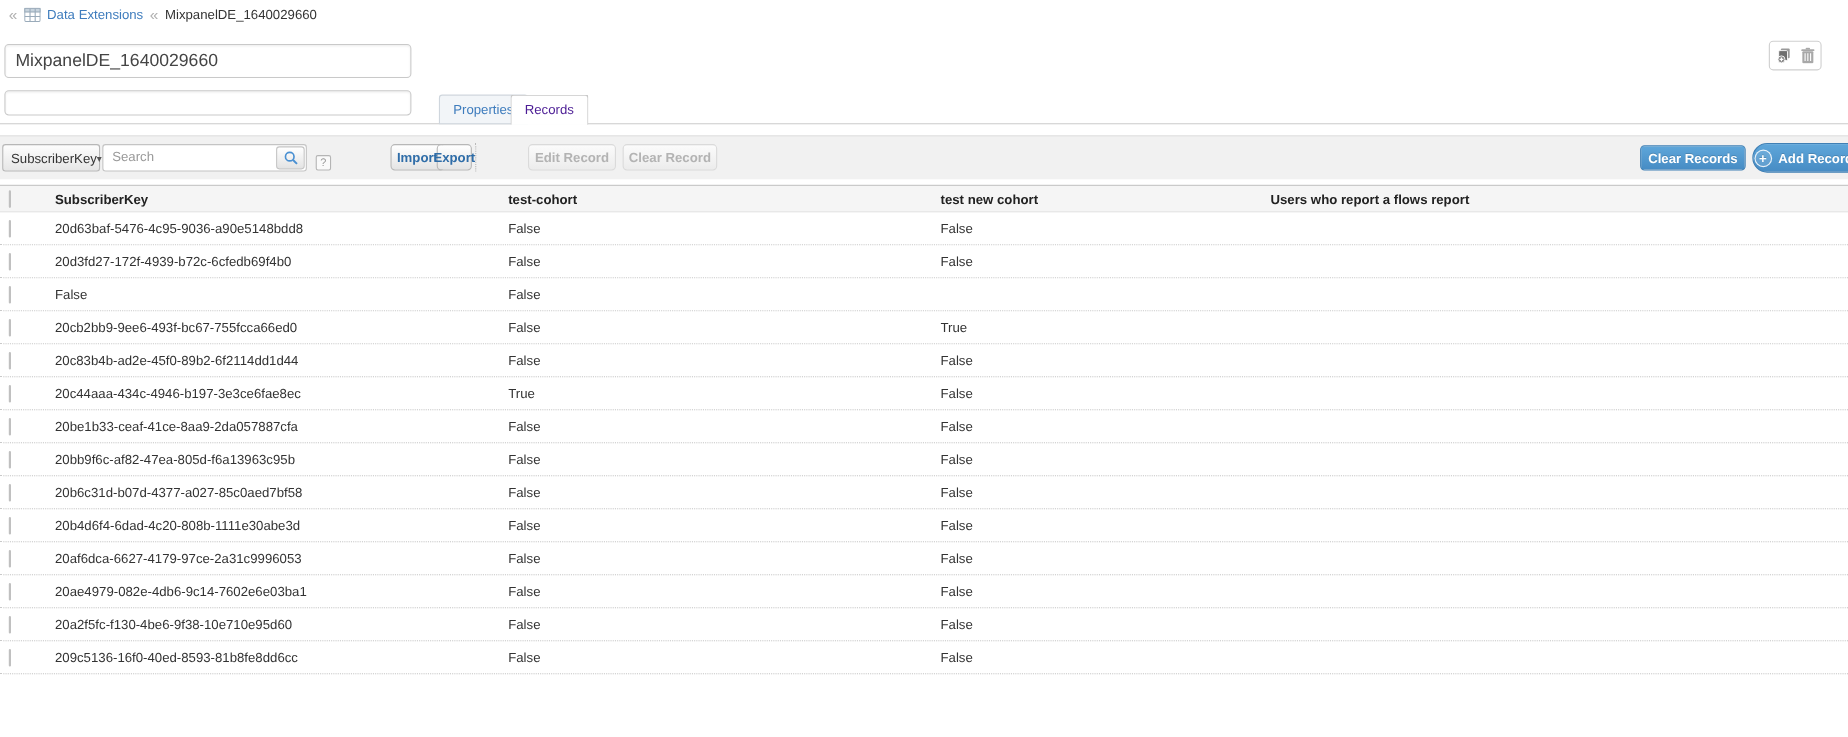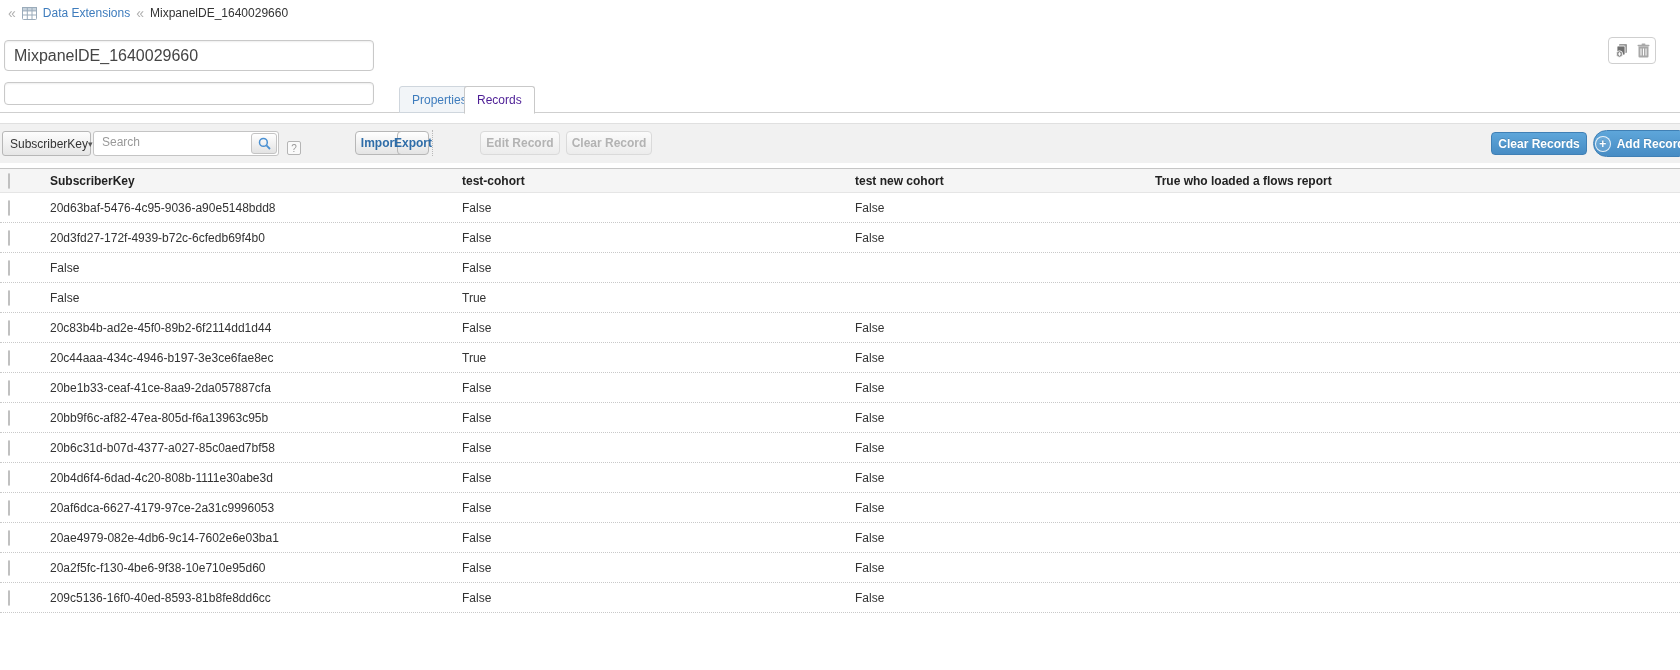--- a/index.html
+++ b/index.html
@@ -166,21 +166,21 @@
     <span>Add Records</span>
   </button>
 </div>
 
 <div class="table">
   <div class="thead">
     <div><span class="cb"></span></div>
     <div class="cell">SubscriberKey</div>
     <div class="cell">test-cohort</div>
     <div class="cell">test new cohort</div>
-    <div class="cell">True who loaded a flows report</div>
+    <div class="cell">Users who report a flows report</div>
   </div>
   <div>
   <div class="trow">
     <div><span class="cb"></span></div>
     <div class="cell">20d63baf-5476-4c95-9036-a90e5148bdd8</div>
     <div class="cell">False</div>
     <div class="cell">False</div>
     <div class="cell"></div>
   </div>
 
@@ -194,20 +194,21 @@
 
   <div class="trow">
     <div><span class="cb"></span></div>
     <div class="cell">False</div>
     <div class="cell">False</div>
     <div class="cell"></div>
   </div>
 
   <div class="trow">
     <div><span class="cb"></span></div>
+    <div class="cell">20cb2bb9-9ee6-493f-bc67-755fcca66ed0</div>
     <div class="cell">False</div>
     <div class="cell">True</div>
     <div class="cell"></div>
   </div>
 
   <div class="trow">
     <div><span class="cb"></span></div>
     <div class="cell">20c83b4b-ad2e-45f0-89b2-6f2114dd1d44</div>
     <div class="cell">False</div>
     <div class="cell">False</div>

